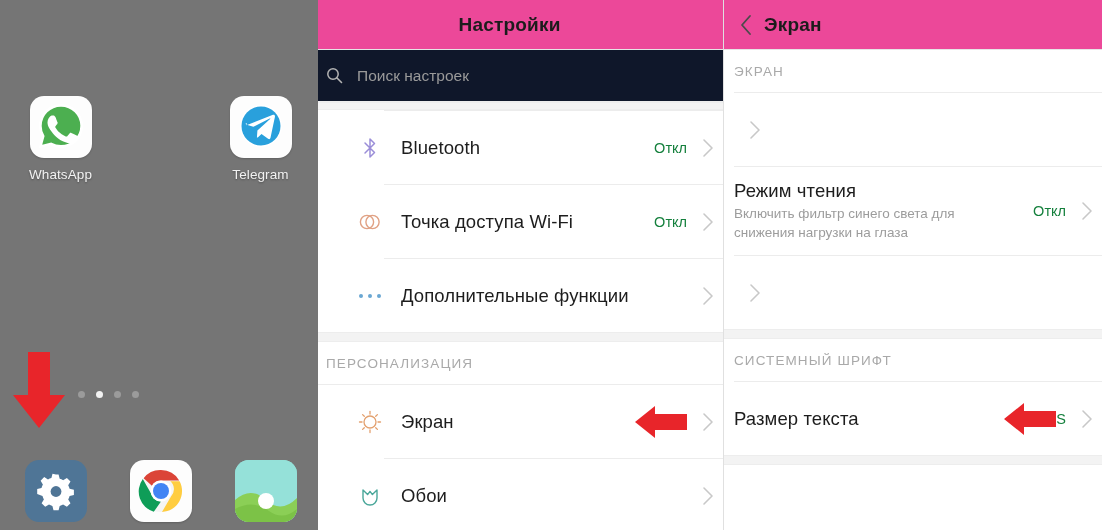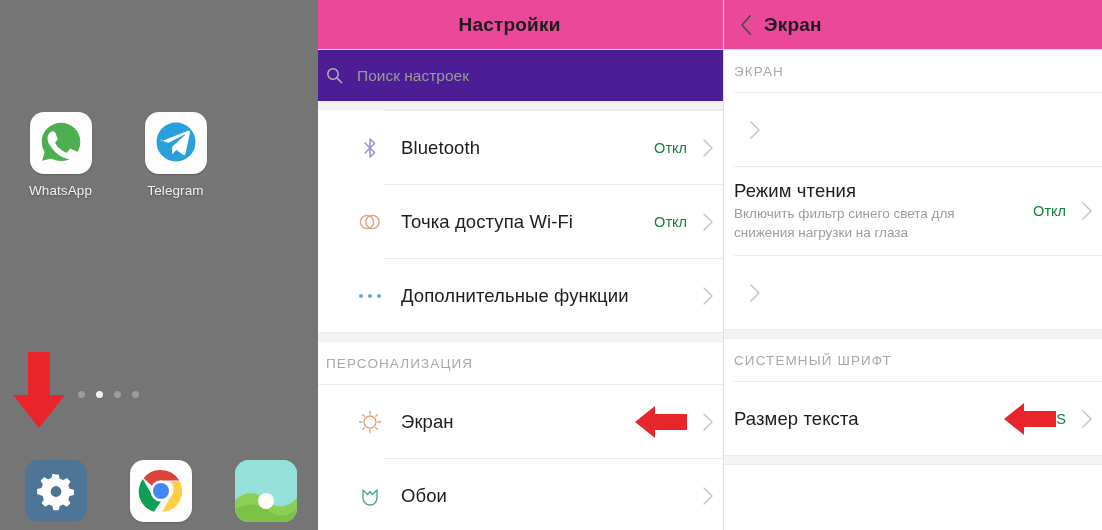--- a/index.html
+++ b/index.html
@@ -18,23 +18,24 @@
   
   .home {
     position: relative;
     width: 318px; height: 530px;
     background: #757575;
     flex: 0 0 318px;
     overflow: hidden;
   }
   .app-row {
     position: absolute;
-    left: 0; top: 112px;
+    left: 0; top: 96px;
     width: 318px;
     display: flex;
+    justify-content: space-between;
   }
   .app {
     width: 115px;
     display: flex;
     flex-direction: column;
     align-items: center;
   }
   .app:nth-child(1) { margin-left: 3px; }
   .app-tile {
     width: 62px; height: 62px;
@@ -129,21 +130,21 @@
   .appbar-title-left {
     font-size: 19px;
     font-weight: bold;
     color: #1c1c1c;
     letter-spacing: .2px;
   }
 
   
   .search-wrap {
     height: 52px;
-    background: #4c1d95;
+    background: #0f172a;
     display: flex; align-items: center;
     padding-left: 0;
     border-bottom: 1px solid #ededed;
   }
   .search-icon-box { width: 30px; display: flex; justify-content: flex-start; padding-left: 8px; }
   .search-text {
     font-size: 15.5px;
     color: #9a9a9a;
     padding-left: 9px;
   }

